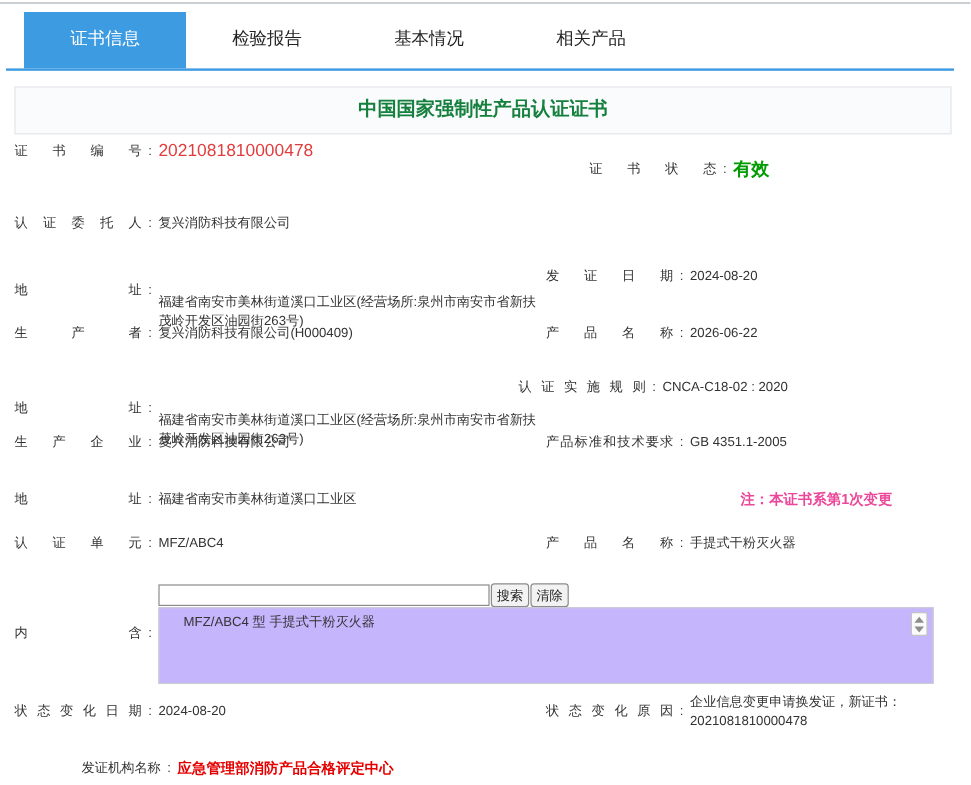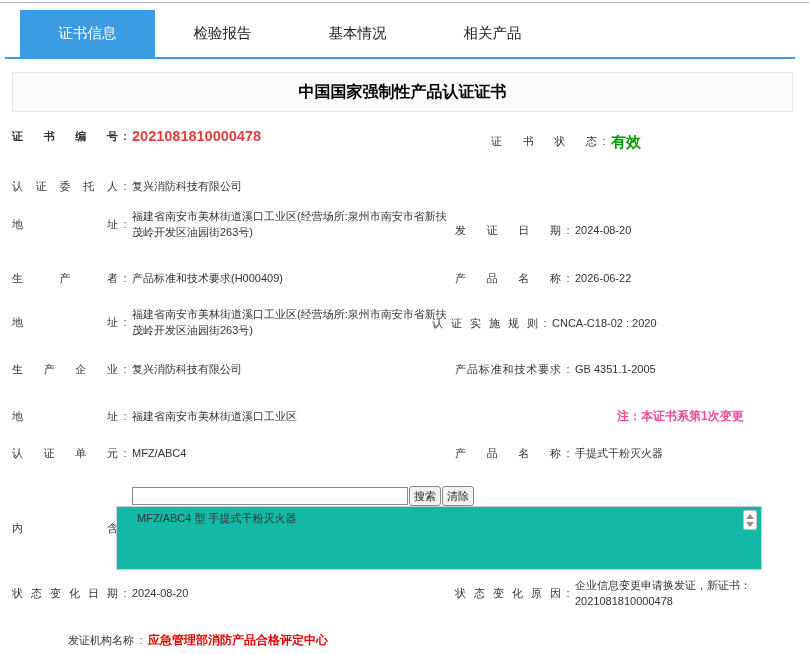--- a/index.html
+++ b/index.html
@@ -11,44 +11,44 @@
 
   
   .tab { position:absolute; top:10px; height:47px; width:135px; line-height:47px;
          text-align:center; font-size:14.5px; color:#222; cursor:pointer; }
   .tab.active { background:#3d9be2; color:#fff; }
   .tab-underline { position:absolute; top:57px; left:5px; width:790px; height:2px; background:#3d9be2; }
 
   
   .title-box { position:absolute; left:12px; top:72px; width:781px; height:40px;
                background:#fafbfc; border:1px solid #e4e7ea; text-align:center; line-height:38px; }
-  .title-box h1 { display:inline; font-size:16px; font-weight:bold; color:#000000; }
+  .title-box h1 { display:inline; font-size:16px; font-weight:bold; color:#15803d; }
 
   
   .row { position:absolute; display:flex; align-items:center; font-size:11px; color:#333; line-height:1.45; }
   .lbl { width:106px; flex-shrink:0; text-align:justify; text-align-last:justify; color:#333; }
   .lbl.compact { width:auto; text-align:left; text-align-last:auto; }
   .colon { width:14px; flex-shrink:0; text-align:center; }
   .val { color:#333; }
-  .val.wrap-l { width:325px; }
+  .val.wrap-l { width:325px;margin-top:36px; }
   .val.wrap-r { width:205px; }
   .val.red-num { color:#e23d3d; font-size:14.5px; }
   .val.green { color:#009b00; font-weight:bold; font-size:15px; }
   .val.red-bold { color:#e60000; font-weight:bold; font-size:12px; }
   .note { position:absolute; left:617px; top:408px; font-size:12px; font-weight:bold; color:#ec4899; }
 
   
   .search-input { position:absolute; left:132px; top:487px; width:276px; height:18px;
                   border:1px solid #8b8b8b; font-size:11px; padding:0 3px; background:#fff; }
   .btn { position:absolute; top:486px; height:20px; font-size:11px; color:#222;
          background:#f2f2f2; border:1px solid #8b8b8b; border-radius:3px; padding:0 4px; cursor:pointer; }
   .btn.search { left:409px; }
   .btn.clear  { left:442px; }
-  .list-box { position:absolute; left:116px; top:506px; width:646px; height:64px;
-              border:1px solid #c8cdd3; background:#14b8a6; }
+  .list-box { position:absolute; left:132px; top:506px; width:646px; height:64px;
+              border:1px solid #c8cdd3; background:#c4b5fd; }
   .list-item { padding:4px 0 0 20px; font-size:11px; color:#333; }
   .spinner { position:absolute; top:3px; right:4px; width:14px; height:20px;
              border:1px solid #c4c4c4; background:#fbfbfb; border-radius:2px;
              display:flex; flex-direction:column; align-items:center; justify-content:center; gap:3px; cursor:pointer; }
   .tri-up { width:0; height:0; border-left:4px solid transparent; border-right:4px solid transparent;
             border-bottom:5px solid #8d8d8d; }
   .tri-down { width:0; height:0; border-left:4px solid transparent; border-right:4px solid transparent;
               border-top:5px solid #8d8d8d; }
 </style>
 </head>
@@ -63,21 +63,21 @@
     <div class="tab" style="left:155px">检验报告</div>
     <div class="tab" style="left:290px">基本情况</div>
     <div class="tab" style="left:425px">相关产品</div>
     <div class="tab-underline"></div>
   </div>
 
   <div class="title-box">
     <h1>中国国家强制性产品认证证书</h1>
   </div>
 
-  <div class="row" style="left:12px; top:126px;font-weight:bold;">
+  <div class="row" style="left:12px; top:116px;">
     <span class="lbl">证书编号</span>
     <span class="colon">:</span>
     <span class="val red-num">2021081810000478</span>
   </div>
   <div class="row" style="left:455px; top:131px;margin-left:36px;">
     <span class="lbl">证书状态</span>
     <span class="colon">:</span>
     <span class="val green">有效</span>
   </div>
 
@@ -94,21 +94,21 @@
   </div>
   <div class="row" style="left:455px; top:223px;">
     <span class="lbl">发证日期</span>
     <span class="colon">:</span>
     <span class="val">2024-08-20</span>
   </div>
 
   <div class="row" style="left:12px; top:271px;">
     <span class="lbl">生产者</span>
     <span class="colon">:</span>
-    <span class="val">产品标准和技术要求(H000409)</span>
+    <span class="val">复兴消防科技有限公司(H000409)</span>
   </div>
   <div class="row" style="left:455px; top:271px;">
     <span class="lbl">产品名称</span>
     <span class="colon">:</span>
     <span class="val">2026-06-22</span>
   </div>
 
   <div class="row" style="left:12px; top:307px;">
     <span class="lbl">地址</span>
     <span class="colon">:</span>

